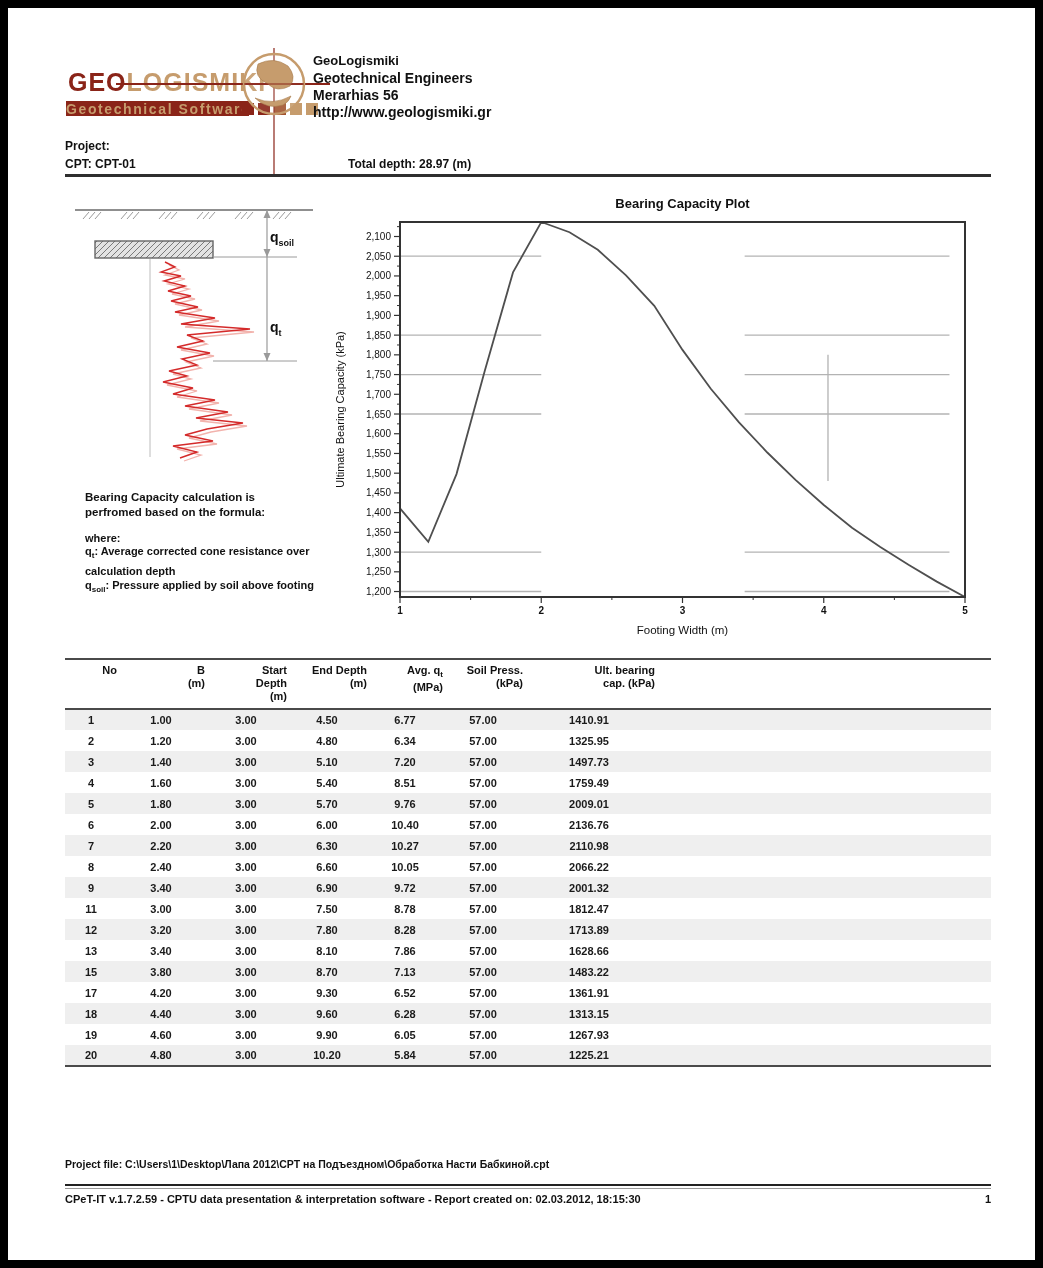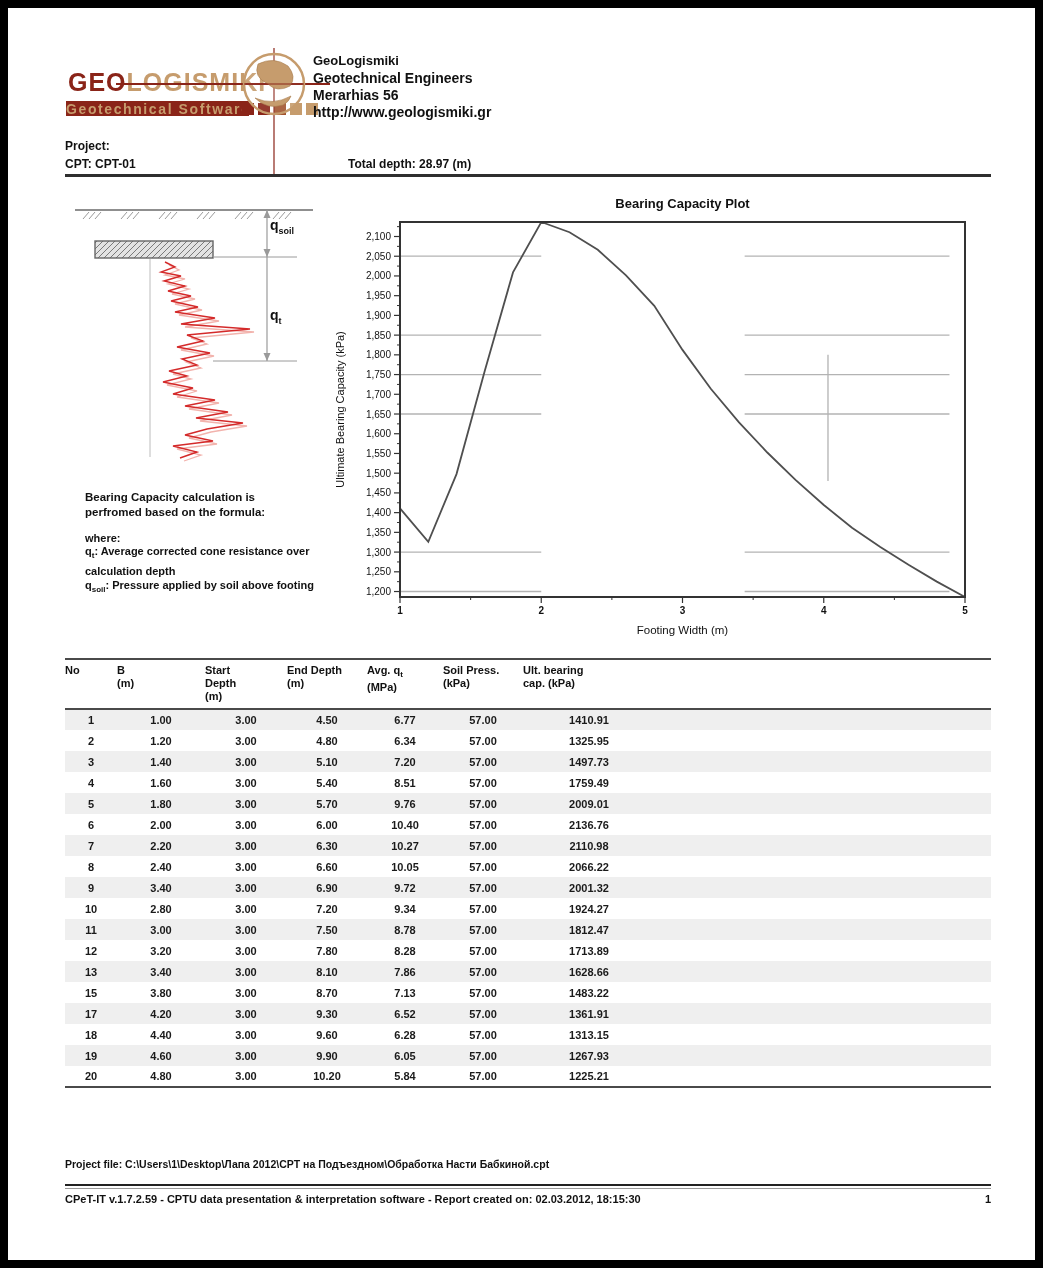--- a/index.html
+++ b/index.html
@@ -25,21 +25,21 @@
   .company div { font-size:14px; line-height:17px; }
 
   
   .proj-label { left:57px; top:131px; font-size:12px; font-weight:bold; }
   .proj-cpt   { left:57px; top:149px; font-size:12px; font-weight:bold; }
   .proj-depth { left:340px; top:149px; font-size:12px; font-weight:bold; }
   .head-rule  { left:57px; top:166px; width:926px; height:3px; background:#2f2f2f; }
 
   
   .diagram { left:57px; top:187px; width:270px; height:292px; }
-  .qlabel { position:absolute; font-weight:bold; font-size:14px; color:#111; }
+  .qlabel { position:absolute; font-weight:bold; font-size:14px; color:#111;margin-top:12px; }
   .qlabel sub { font-size:9px; font-weight:bold; }
   .q-soil { left:205px; top:22px; }
   .q-t { left:205px; top:112px; }
 
   
   .calc { left:77px; top:474px; width:250px; }
   .calc .intro { font-size:11.5px; font-weight:600; line-height:15px;margin-top:8px; }
   .formula { margin-top:10px; margin-left:12px; font-family:"Liberation Serif", serif; font-style:italic; font-size:19px; }
   .formula sub { font-size:11px; }
   .calc .where { margin-top:12px; font-size:11px; font-weight:600; }
@@ -47,21 +47,21 @@
   .calc .defs sub { font-size:8px; }
 
   
   .chart-svg { left:322px; top:185px; }
 
   
   .tbl-wrap { left:57px; top:650px; width:926px; }
   table { border-collapse:collapse; table-layout:fixed; width:926px;
           border-top:2px solid #4a4a4a; border-bottom:2px solid #4a4a4a; }
   thead th { font-size:11px; font-weight:bold; vertical-align:top; padding:4px 0 5px; line-height:13px;
-             text-align:left; border-bottom:2px solid #4a4a4a; }
+             text-align:right; border-bottom:2px solid #4a4a4a; }
   thead th sub { font-size:8px; }
   tbody td { font-size:11px; font-weight:bold; text-align:center; height:21px; padding:0; color:#1a1a1a; }
   tbody tr:nth-child(odd) { background:#efefef; }
   tbody tr:first-child td { border-top:1px solid #c9c9c9; }
 
   
   .f-rule1 { left:57px; top:1176px; width:926px; height:2px; background:#222; }
   .f-rule2 { left:57px; top:1180px; width:926px; height:1px; background:#999; }
   .f-line1 { left:57px; top:1185px; width:926px; font-size:11px; font-weight:bold; }
   .f-line1 .pagenum { float:right; }
@@ -380,30 +380,20 @@
               <td>9</td>
               <td>3.40</td>
               <td>3.00</td>
               <td>6.90</td>
               <td>9.72</td>
               <td>57.00</td>
               <td>2001.32</td>
               <td></td>
             </tr>
             <tr>
-              <td>10</td>
-              <td>2.80</td>
-              <td>3.00</td>
-              <td>7.20</td>
-              <td>9.34</td>
-              <td>57.00</td>
-              <td>1924.27</td>
-              <td></td>
-            </tr>
-            <tr>
               <td>11</td>
               <td>3.00</td>
               <td>3.00</td>
               <td>7.50</td>
               <td>8.78</td>
               <td>57.00</td>
               <td>1812.47</td>
               <td></td>
             </tr>
             <tr>

